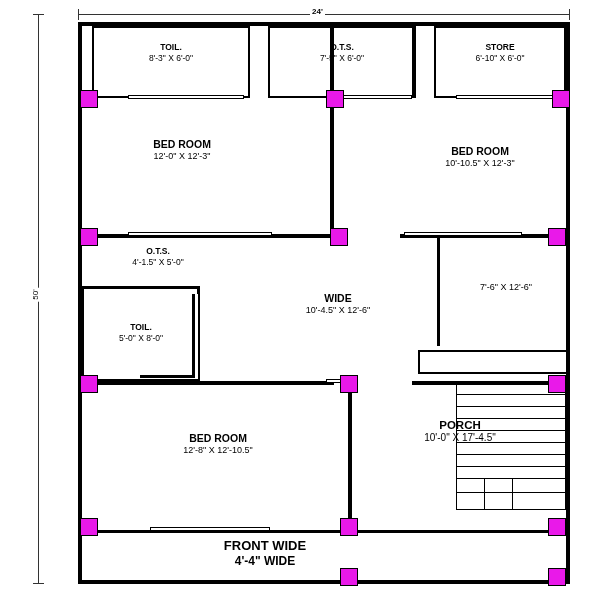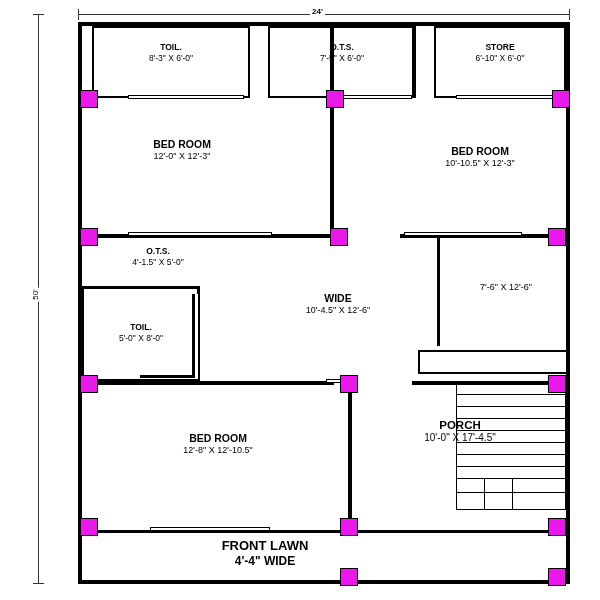--- a/index.html
+++ b/index.html
@@ -150,21 +150,21 @@
   <div class="stair" style="left:456px;top:430px;width:110px;"></div>
   <div class="stair" style="left:456px;top:442px;width:110px;"></div>
   <div class="stair" style="left:456px;top:454px;width:110px;"></div>
   <div class="stair" style="left:456px;top:466px;width:110px;"></div>
   <div class="stair" style="left:456px;top:478px;width:110px;"></div>
   <div class="stair-v" style="left:484px;top:478px;height:32px;"></div>
   <div class="stair-v" style="left:512px;top:478px;height:32px;"></div>
   <div class="stair" style="left:456px;top:492px;width:110px;"></div>
 
   <div class="room-label" style="left:150px;top:538px;width:230px;font-size:13px;">
-    <span class="name">FRONT LAWN</span>
+    <span class="name">FRONT WIDE</span>
     <span class="dim" style="font-size:12px;font-weight:bold;">4'-4" WIDE</span>
   </div>
 
   <div class="pillar" style="left:80px;top:90px;width:18px;height:18px;"></div>
   <div class="pillar" style="left:326px;top:90px;width:18px;height:18px;"></div>
   <div class="pillar" style="left:552px;top:90px;width:18px;height:18px;"></div>
 
   <div class="pillar" style="left:80px;top:228px;width:18px;height:18px;"></div>
   <div class="pillar" style="left:330px;top:228px;width:18px;height:18px;"></div>
   <div class="pillar" style="left:548px;top:228px;width:18px;height:18px;"></div>

